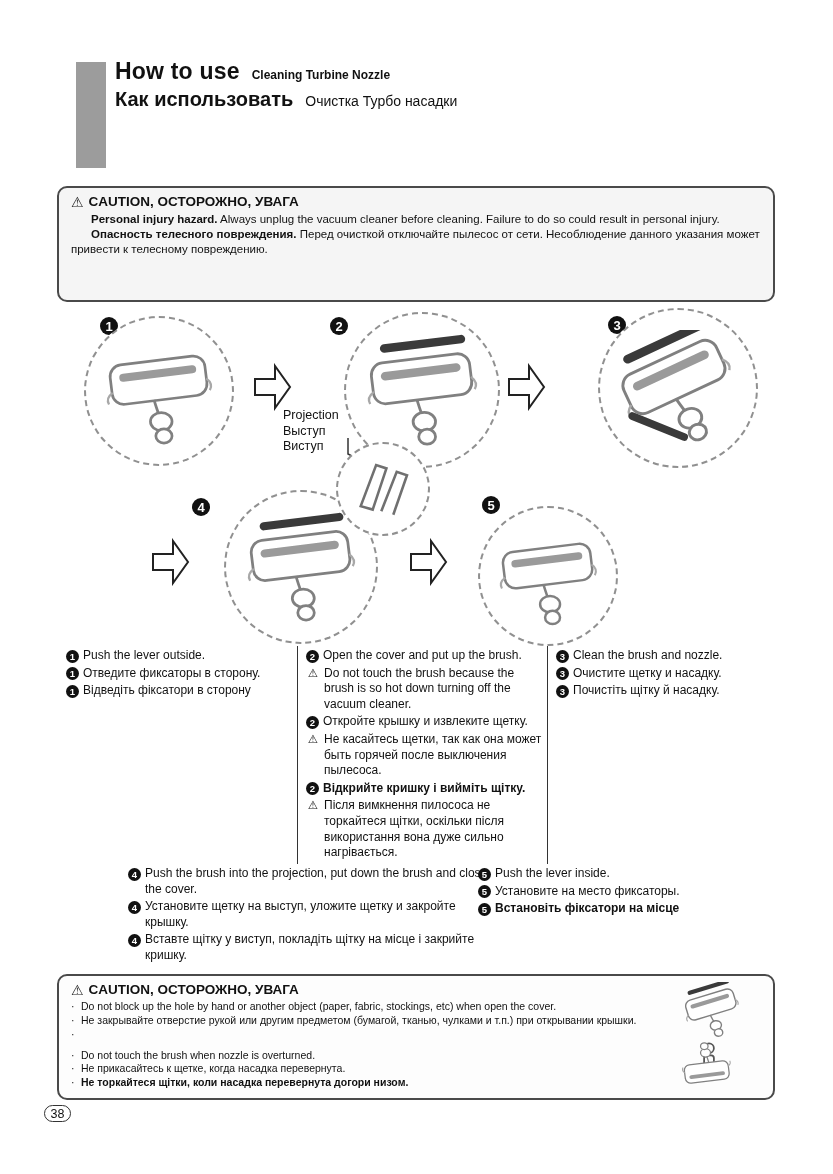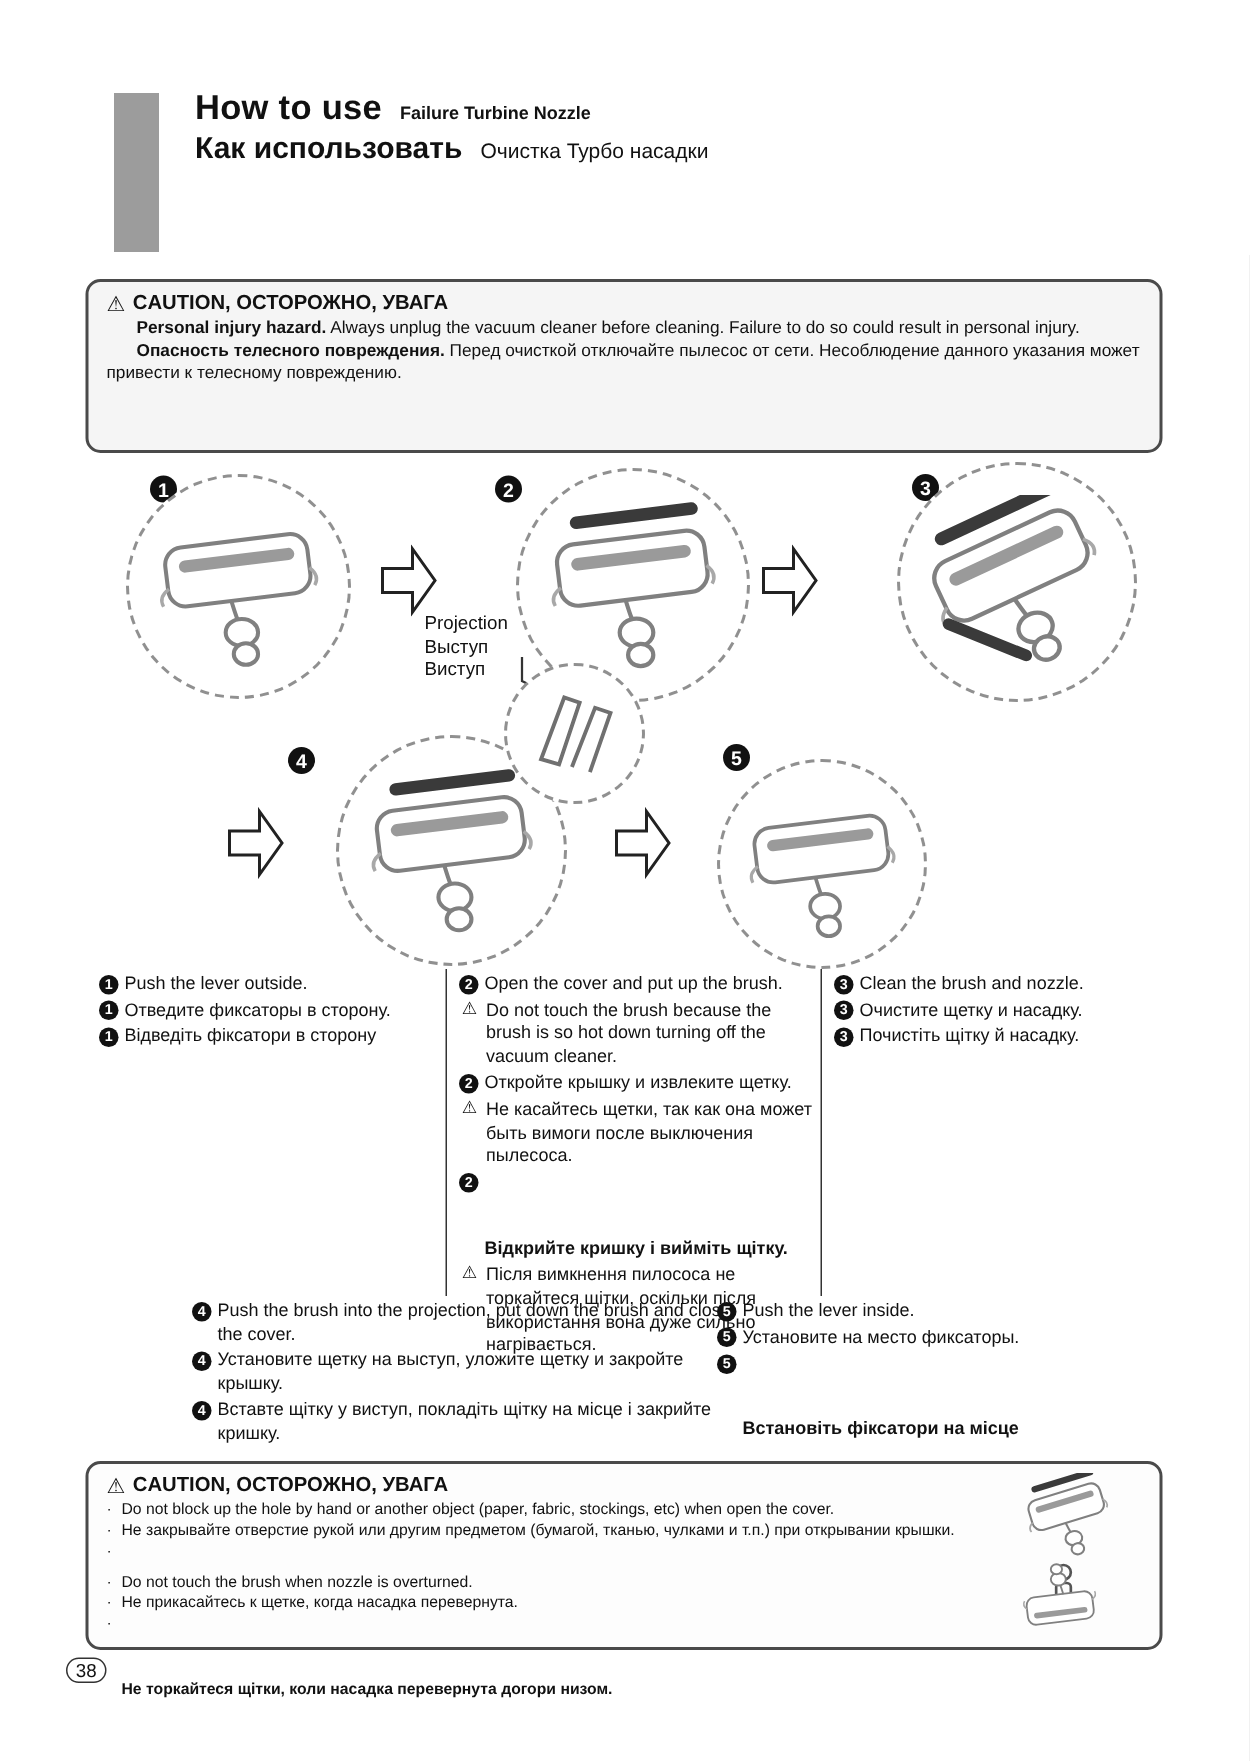--- a/index.html
+++ b/index.html
@@ -3,42 +3,42 @@
 <meta charset="utf-8">
 <style>
   * { margin:0; padding:0; box-sizing:border-box; }
   html,body { background:#e8e8e8; }
   body { font-family:"Liberation Sans", sans-serif; color:#111; }
   .page { position:relative; width:833px; height:1174px; background:#ffffff; margin:0 auto; overflow:hidden; }
   .abs { position:absolute; }
 
   
   .gray-bar { left:76px; top:62px; width:30px; height:106px; background:#9c9c9c; }
-  .title-wrap { left:130px; top:58px; }
+  .title-wrap { left:115px; top:58px; }
   .t-row { display:flex; align-items:baseline; gap:12px; margin-bottom:3px; }
   .t-en  { font-size:23px; font-weight:bold; letter-spacing:0.2px; }
   .t-en-sub { font-size:12px; font-weight:bold; }
   .t-big { font-size:20px; font-weight:bold; }
   .t-sub { font-size:14px; }
 
   
   .caution-box { border:2px solid #4a4a4a; border-radius:10px; padding:6px 12px; }
   .caution-top { left:57px; top:186px; width:718px; height:116px; background:#f5f5f5; }
   .caution-bottom { left:57px; top:974px; width:718px; height:126px; background:#fdfdfd; }
   .c-head { display:flex; align-items:center; gap:5px; margin-bottom:3px; }
   .warn-tri { font-size:14px; line-height:1; }
   .c-head-text { font-size:13.5px; font-weight:bold; }
   .c-line { font-size:11.5px; line-height:1.3; }
   .c-line b { font-weight:bold;padding-left:20px; }
 
   .c2-text { width:596px; }
   .c2-line { display:flex; gap:4px; font-size:10.5px; line-height:1.32; }
   .c2-bullet { width:6px; flex-shrink:0; }
   .c2-gap { height:7px; }
-  .bold { font-weight:bold;margin-top:44px; }
+  .bold { font-weight:bold; }
 
   
   .big-badge { width:18px; height:18px; border-radius:50%; background:#111; color:#fff;
                font-size:13px; font-weight:bold; display:flex; align-items:center; justify-content:center; }
   .dash-circle { border:2px dashed #909090; border-radius:50%; background:#fff;
                  display:flex; align-items:center; justify-content:center; }
   .proj-label { font-size:12.5px; line-height:1.25; }
 
   
   .vline { width:1px; background:#333; }
@@ -82,21 +82,21 @@
     </g>
   </defs>
 </svg>
 
 <div class="page">
 
   <div class="abs gray-bar"></div>
   <div class="abs title-wrap">
     <div class="t-row">
       <span class="t-en">How to use</span>
-      <span class="t-en-sub">Failure Turbine Nozzle</span>
+      <span class="t-en-sub">Cleaning Turbine Nozzle</span>
     </div>
     <div class="t-row">
       <span class="t-big">Как использовать</span>
       <span class="t-sub">Очистка Турбо насадки</span>
     </div>
   </div>
 
   <div class="abs caution-box caution-top">
     <div class="c-head">
       <span class="warn-tri">⚠</span>
@@ -200,21 +200,21 @@
     <div class="line">
       <span class="wmark">⚠</span>
       <span class="itext">Do not touch the brush because the brush is so hot down turning off the vacuum cleaner.</span>
     </div>
     <div class="line">
       <span class="badge">2</span>
       <span class="itext">Откройте крышку и извлеките щетку.</span>
     </div>
     <div class="line">
       <span class="wmark">⚠</span>
-      <span class="itext">Не касайтесь щетки, так как она может быть вимоги после выключения пылесоса.</span>
+      <span class="itext">Не касайтесь щетки, так как она может быть горячей после выключения пылесоса.</span>
     </div>
     <div class="line">
       <span class="badge">2</span>
       <span class="itext bold">Відкрийте кришку і вийміть щітку.</span>
     </div>
     <div class="line">
       <span class="wmark">⚠</span>
       <span class="itext">Після вимкнення пилососа не торкайтеся щітки, оскільки після використання вона дуже сильно нагрівається.</span>
     </div>
   </div>

